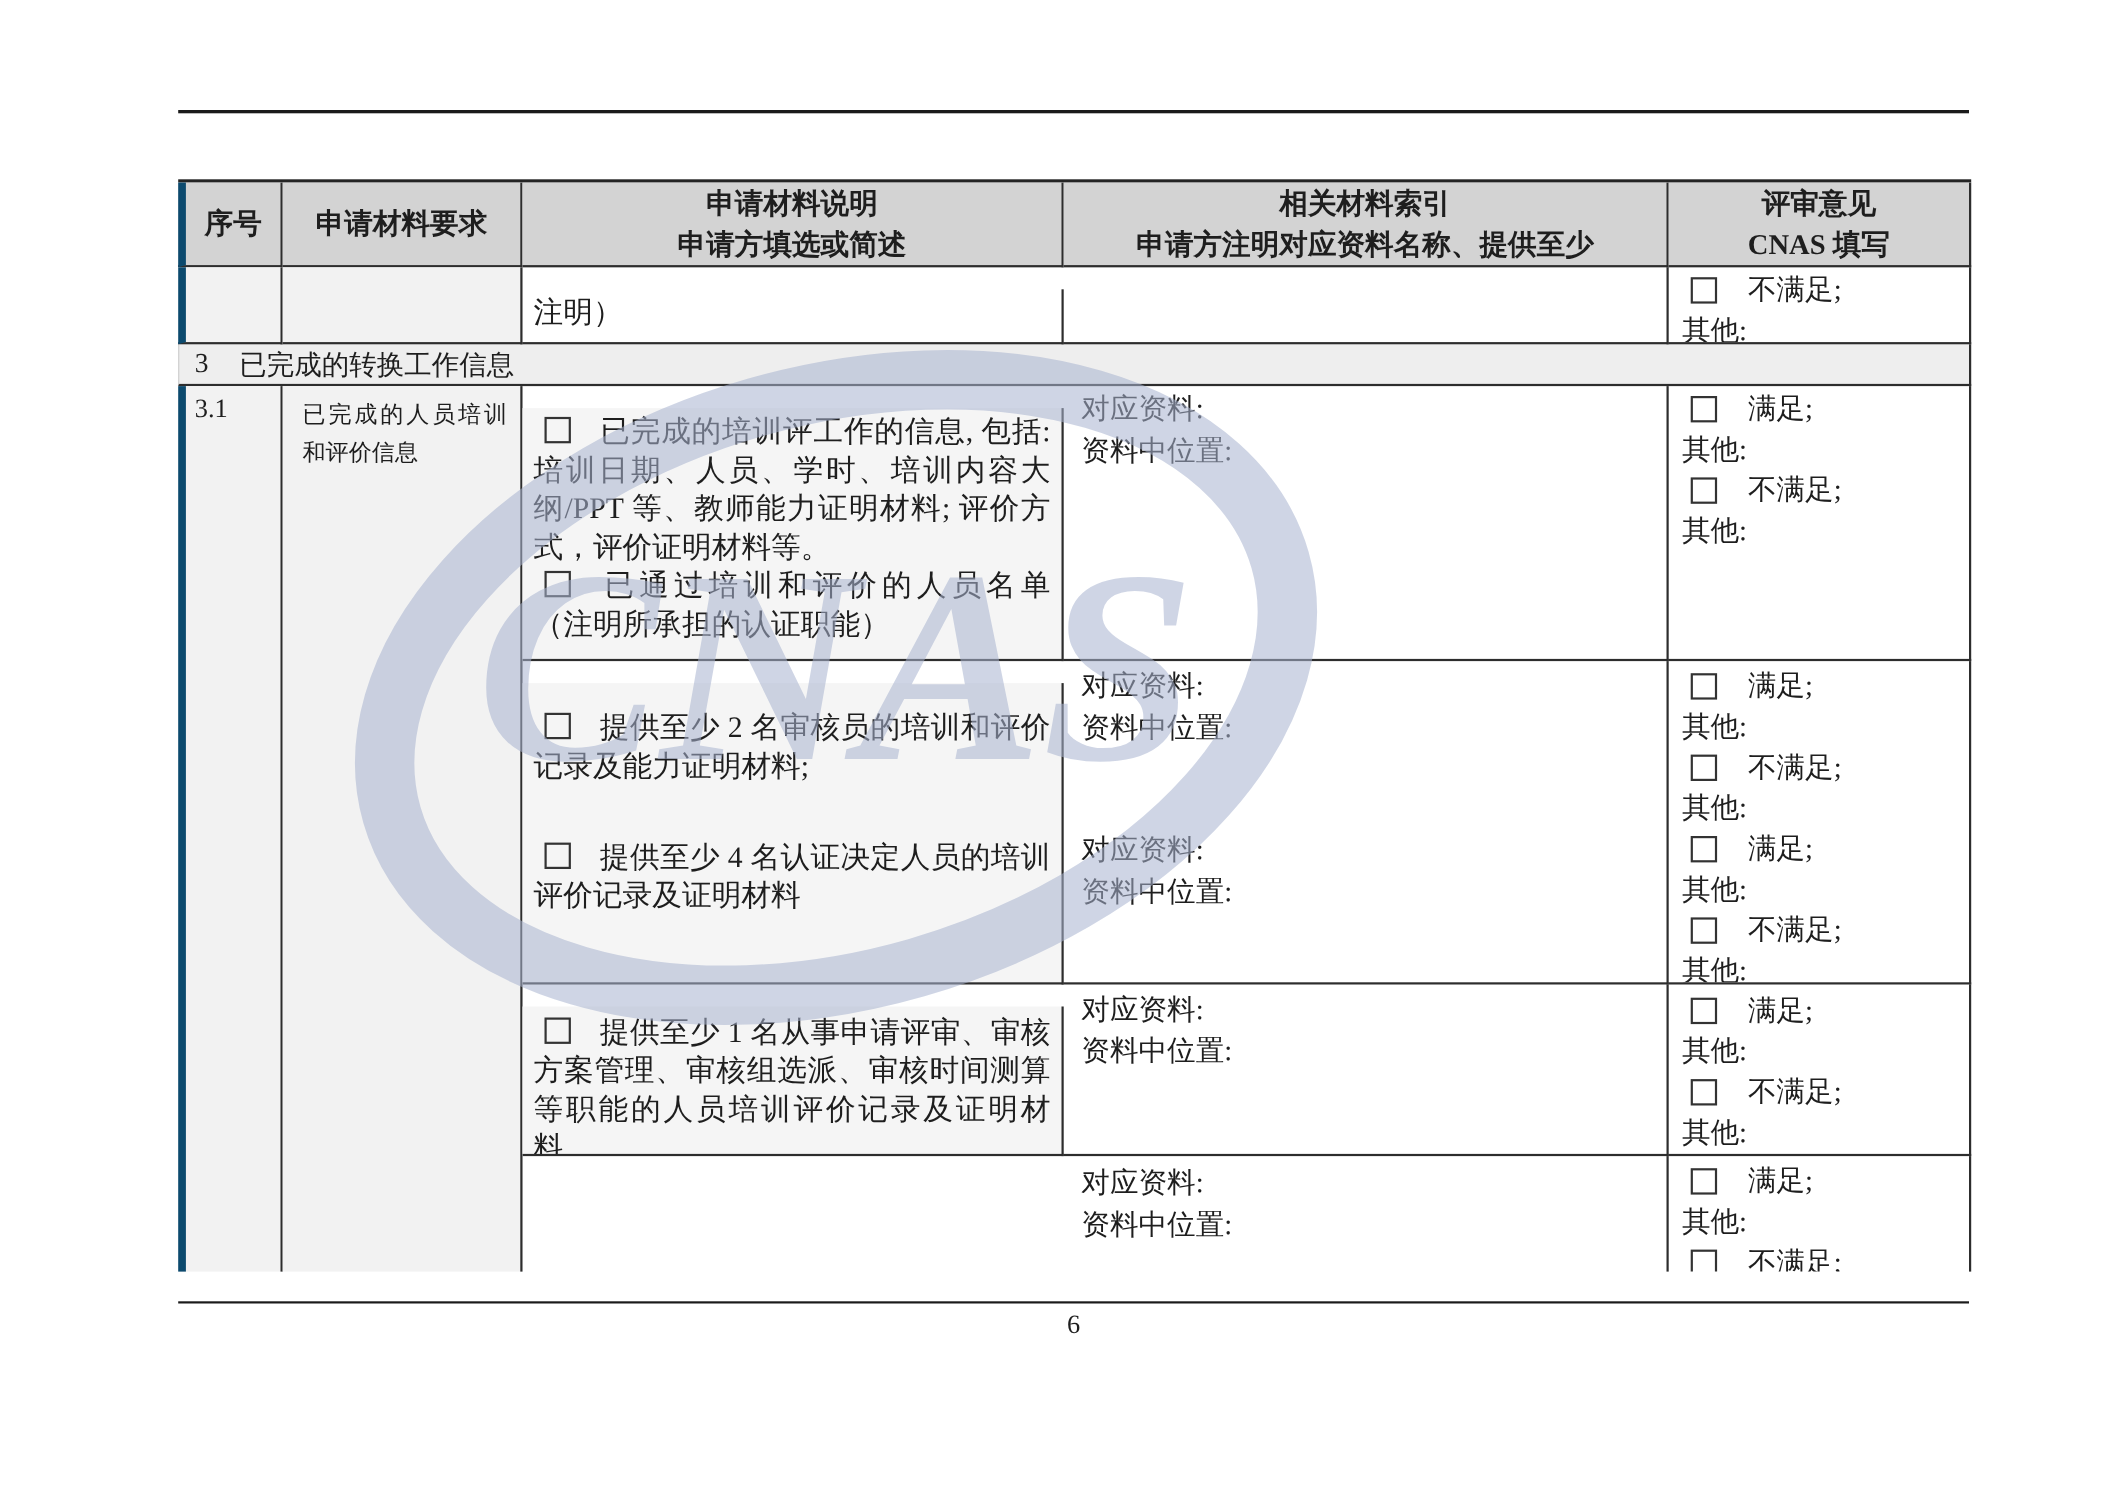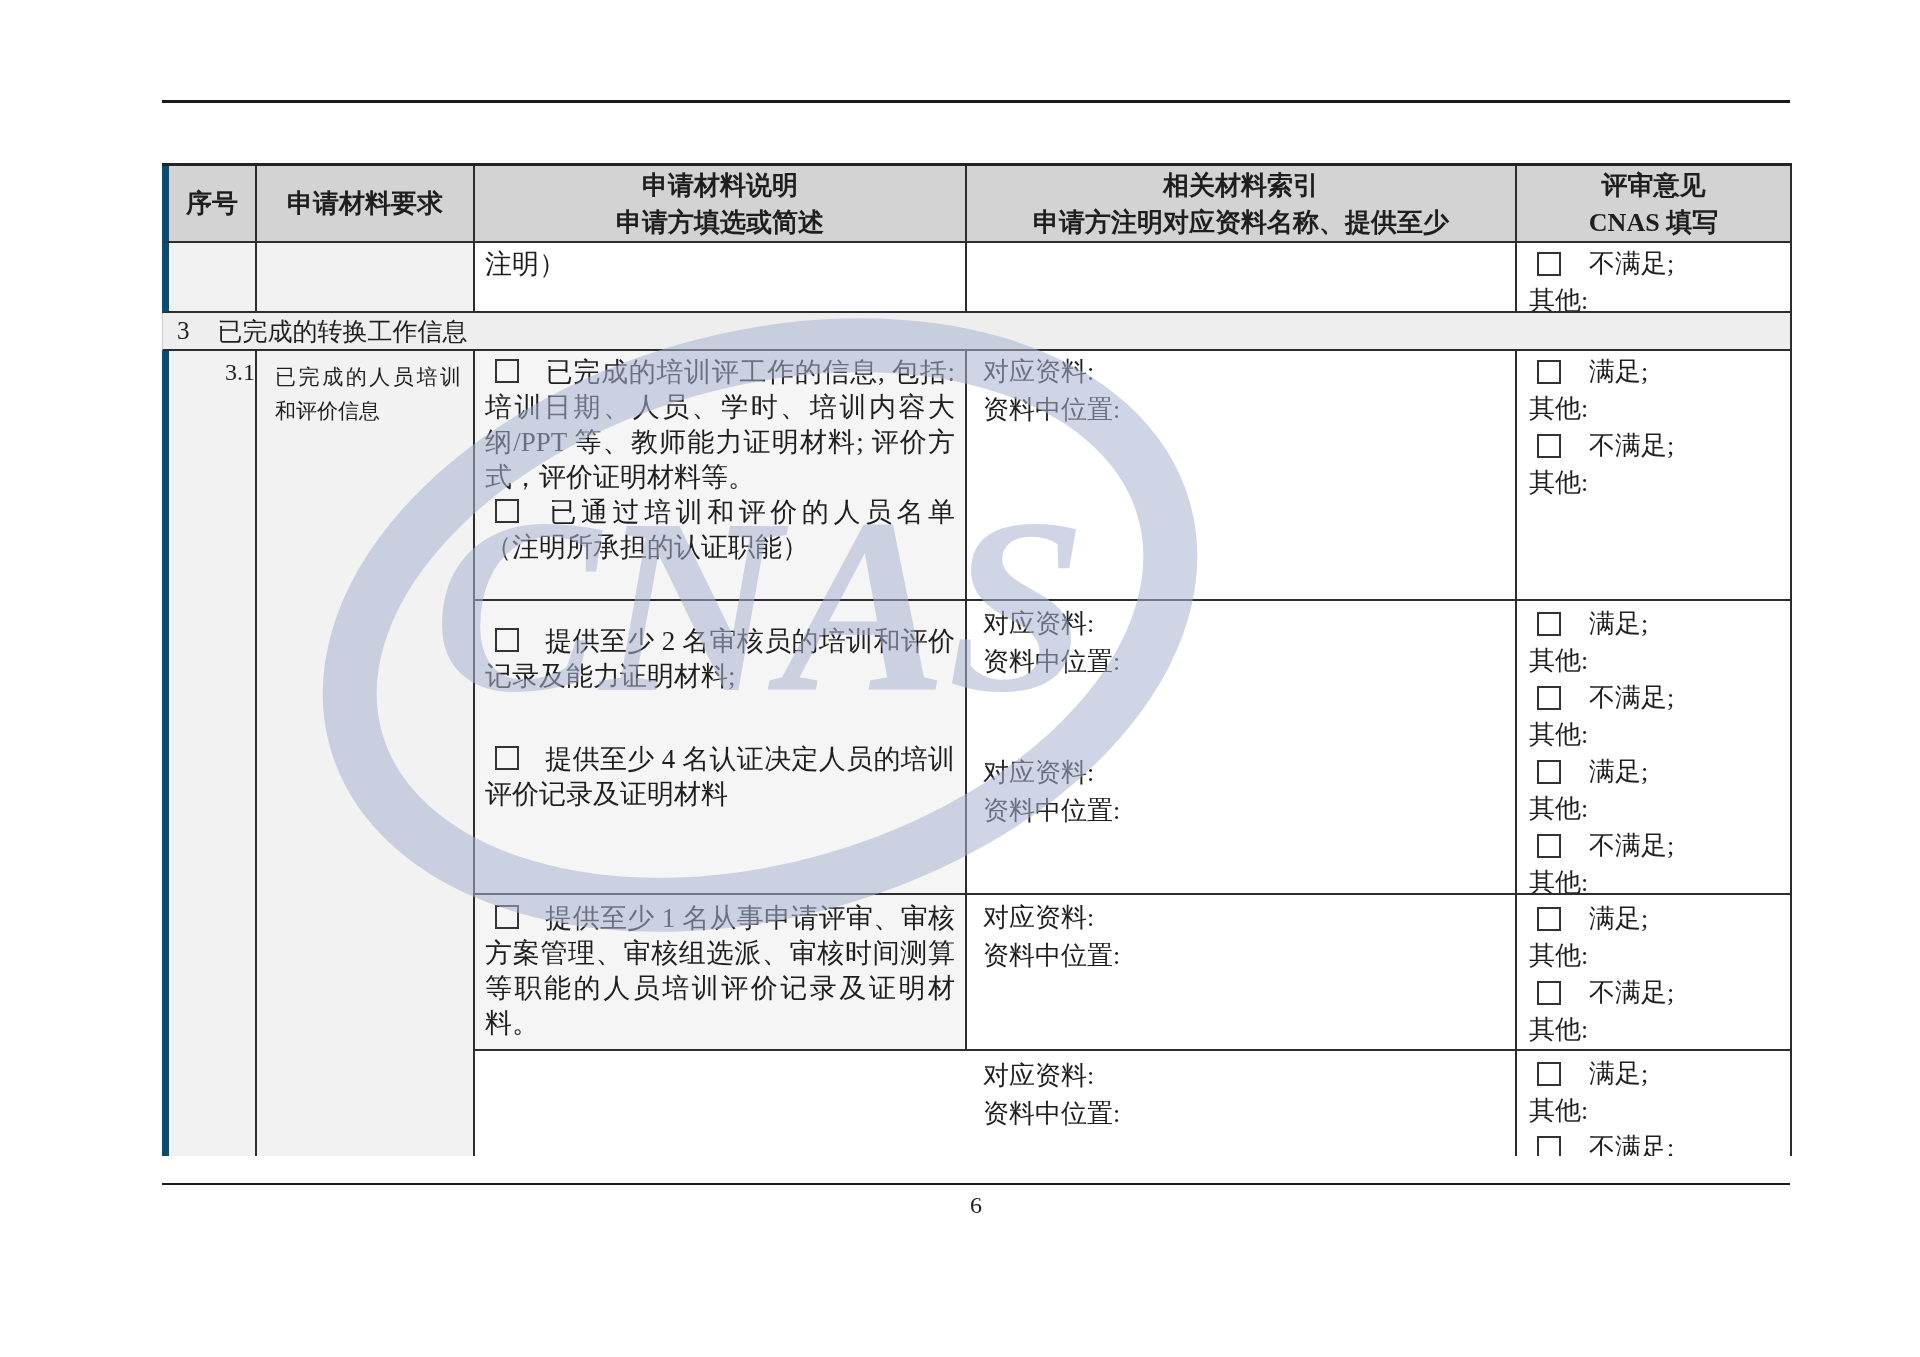--- a/index.html
+++ b/index.html
@@ -37,21 +37,21 @@
   .shade3{background:#f5f5f5;}
   .section-row{
     grid-column:1 / -1;background:#eeeeee;display:flex;align-items:center;
     font-size:25px;padding-left:14px;box-sizing:border-box;
     border-right:2px solid #2d2d2d;border-bottom:2px solid #2d2d2d;border-left:1px solid #cccccc;
   }
   .section-row .sec-title{margin-left:28px;}
   .no-cell{font-size:24px;padding:8px 0 0 8px;}
   .req-cell{font-size:21px;line-height:34px;padding:9px 12px 0 18px;text-align:justify;}
   
-  .c3{font-size:27px;line-height:35px;padding:4px 10px 0 10px;}
+  .c3{font-size:27px;line-height:35px;padding:4px 10px 0 10px;margin-top:20px;}
   .c3 p{margin:0;text-align:justify;}
   .c3 .gap-b{margin-top:48px;}
   
   .box{
     display:inline-block;width:20px;height:20px;border:2px solid #333333;background:transparent;
     margin:0 26px 0 10px;transform:translateY(2px);flex:0 0 auto;
   }
   
   .c4{font-size:26px;line-height:38px;padding:2px 6px 0 16px;}
   .c4 div{white-space:nowrap;}
@@ -103,21 +103,21 @@
       <div class="ck-line">
           <span>其他:</span>
         </div>
     </div>
 
     <div class="section-row">
       <span>3</span>
       <span class="sec-title">已完成的转换工作信息</span>
     </div>
 
-    <div class="cell first shade no-cell nobottom" style="grid-row:4 / 8;grid-column:1;text-align:right;">
+    <div class="cell first shade no-cell nobottom" style="grid-row:4 / 8;grid-column:1;">
       <div>3.1</div>
     </div>
     <div class="cell shade req-cell nobottom" style="grid-row:4 / 8;grid-column:2;">
       <div>已完成的人员培训和评价信息</div>
     </div>
 
     <div class="cell c3 shade3" style="grid-row:4;grid-column:3;">
       <p><span class="box"></span><span>已完成的培训评工作的信息, 包括: 培训日期、人员、学时、培训内容大纲/PPT 等、教师能力证明材料; 评价方式，评价证明材料等。</span></p>
       <p><span class="box"></span><span>已通过培训和评价的人员名单 （注明所承担的认证职能）</span></p>
     </div>

